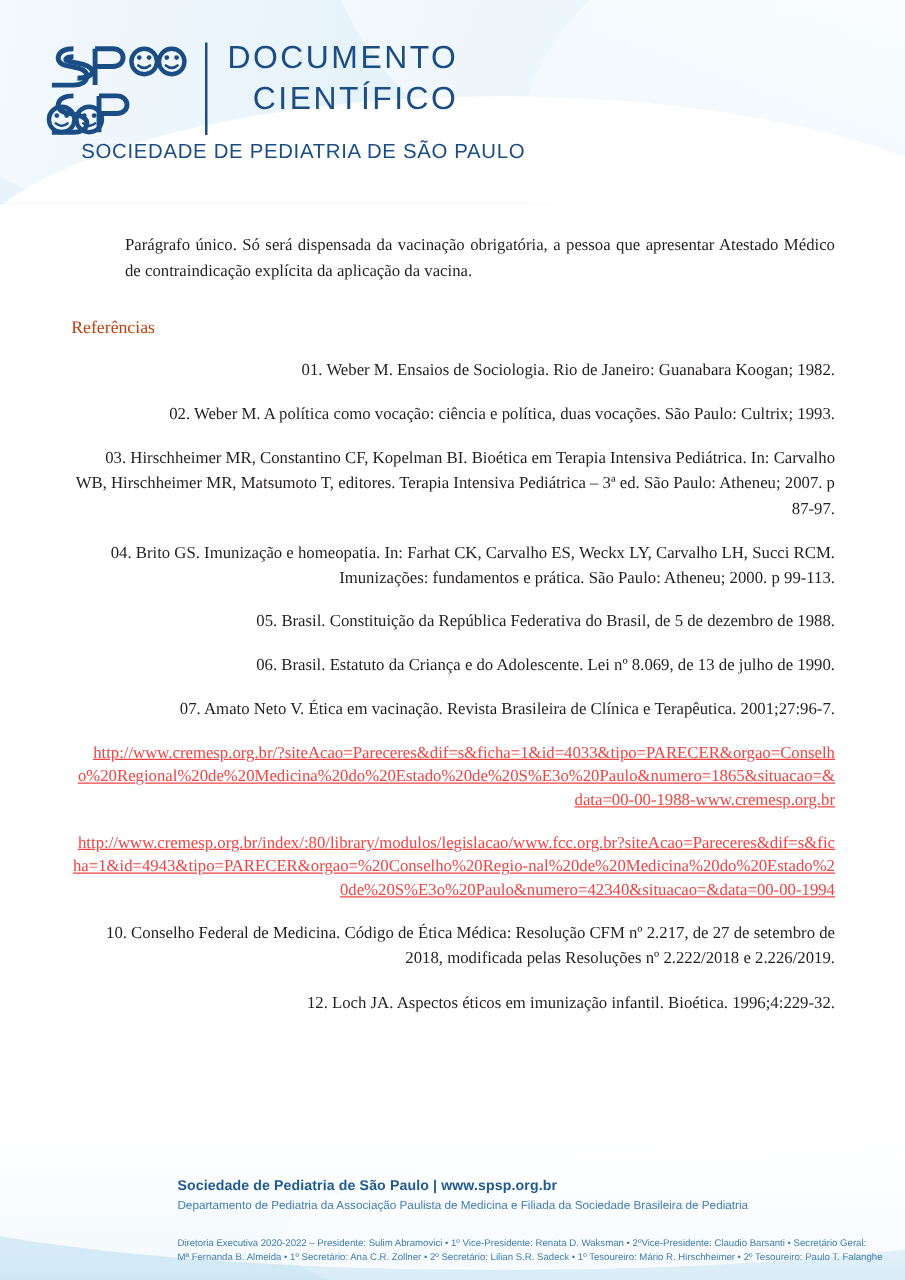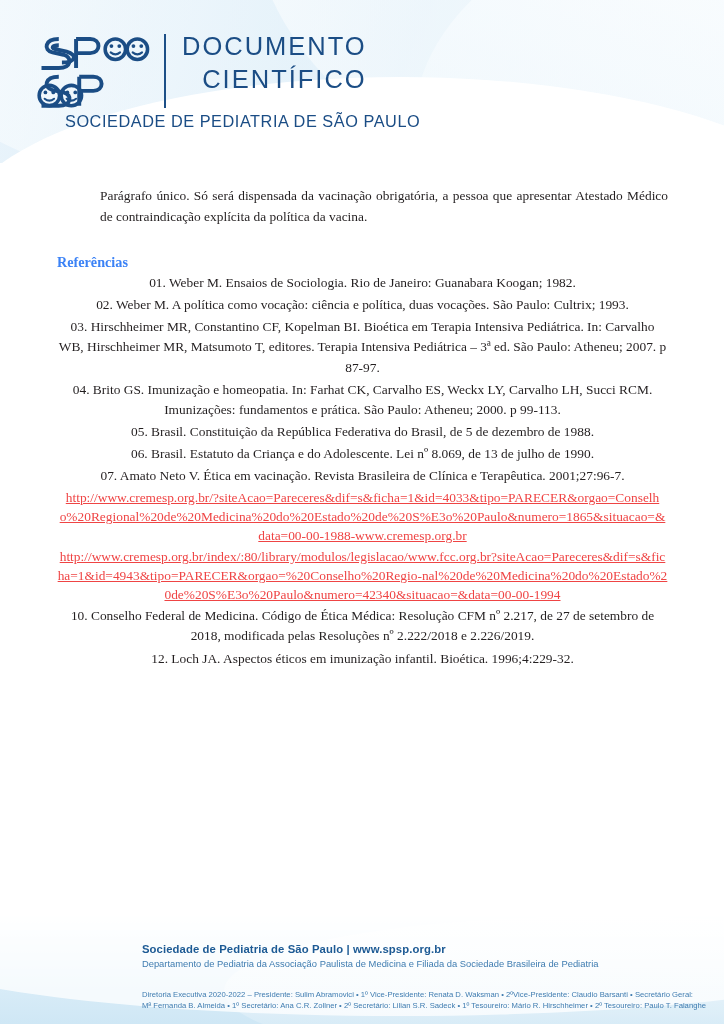--- a/index.html
+++ b/index.html
@@ -108,30 +108,30 @@
   }
   .para {
     font-size: 13.4px;
     line-height: 1.57;
     color: #231f20;
     text-align: justify;
     margin: 22px 0 0 43px;
   }
   .sec-title {
     font-size: 14.2px;
-    font-weight: bold;
-    color: #3b82f6;
+    font-weight: normal;
+    color: #c2410c;
     margin: 27px 0 0 0;
   }
   .ref {
     font-size: 13.4px;
     line-height: 1.5;
     color: #231f20;
-    margin-top: 2px;
-    text-align: center;
+    margin-top: 15px;
+    text-align: right;
   }
   .url {
     color: #ef4444;
     word-break: break-all;
     display: block;
     line-height: 1.42;
   }
 
   
   .footer {
@@ -242,21 +242,21 @@
       <div class="logo-word">DOCUMENTO</div>
       <div class="logo-word">CIENTÍFICO</div>
     </div>
   </div>
 
   <div class="logo-sub">SOCIEDADE DE PEDIATRIA DE SÃO PAULO</div>
 </div>
 
 <div class="page">
 
-  <p class="para">Parágrafo único. Só será dispensada da vacinação obrigatória, a pessoa que apresentar Atestado Médico de contraindicação explícita da política da vacina.</p>
+  <p class="para">Parágrafo único. Só será dispensada da vacinação obrigatória, a pessoa que apresentar Atestado Médico de contraindicação explícita da aplicação da vacina.</p>
 
   <div class="sec-title">Referências</div>
 
   <div class="ref">
     <span>01. Weber M. Ensaios de Sociologia. Rio de Janeiro: Guanabara Koogan; 1982.</span>
   </div>
   <div class="ref">
     <span>02. Weber M. A política como vocação: ciência e política, duas vocações. São Paulo: Cultrix; 1993.</span>
   </div>
   <div class="ref">

